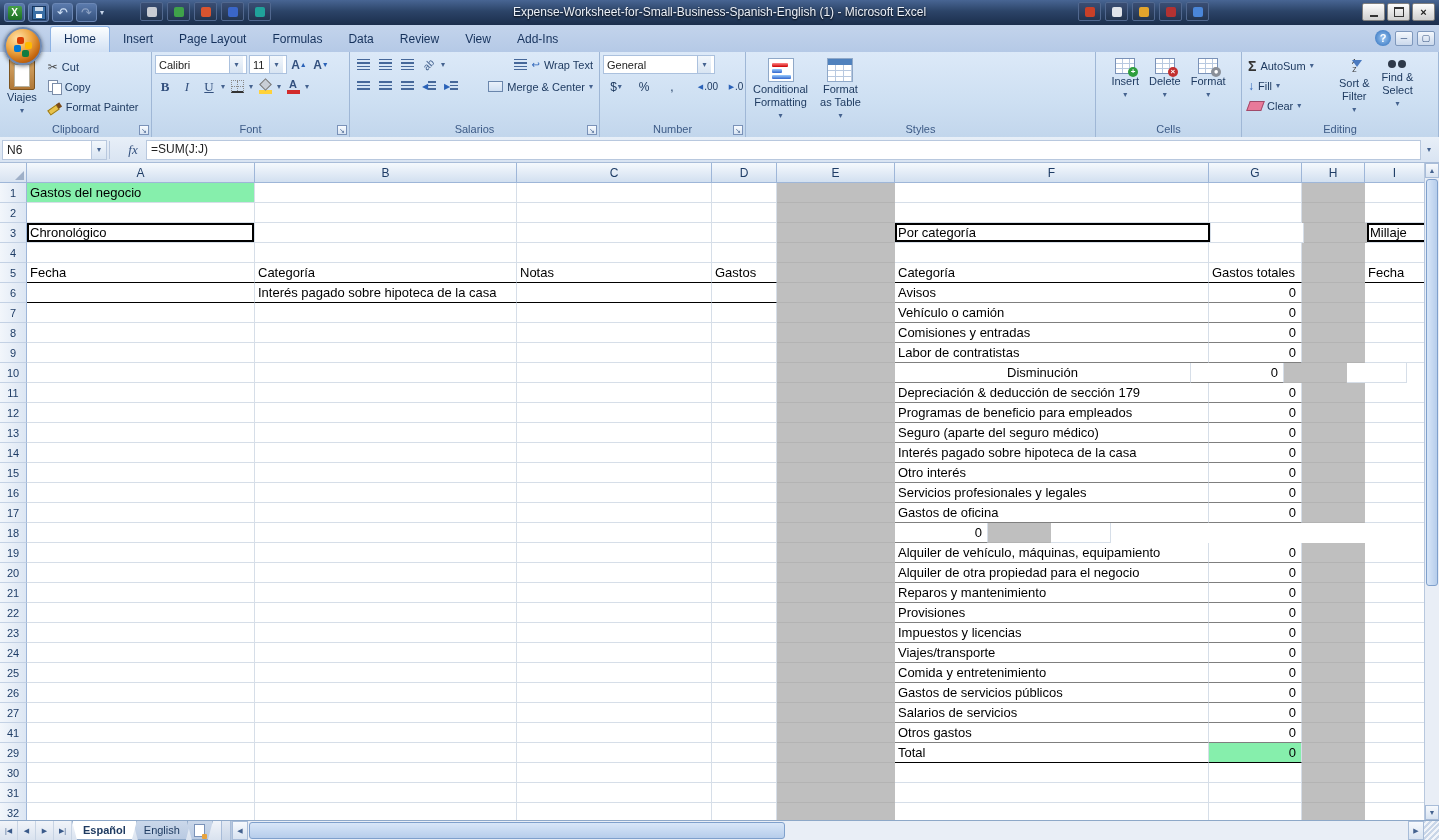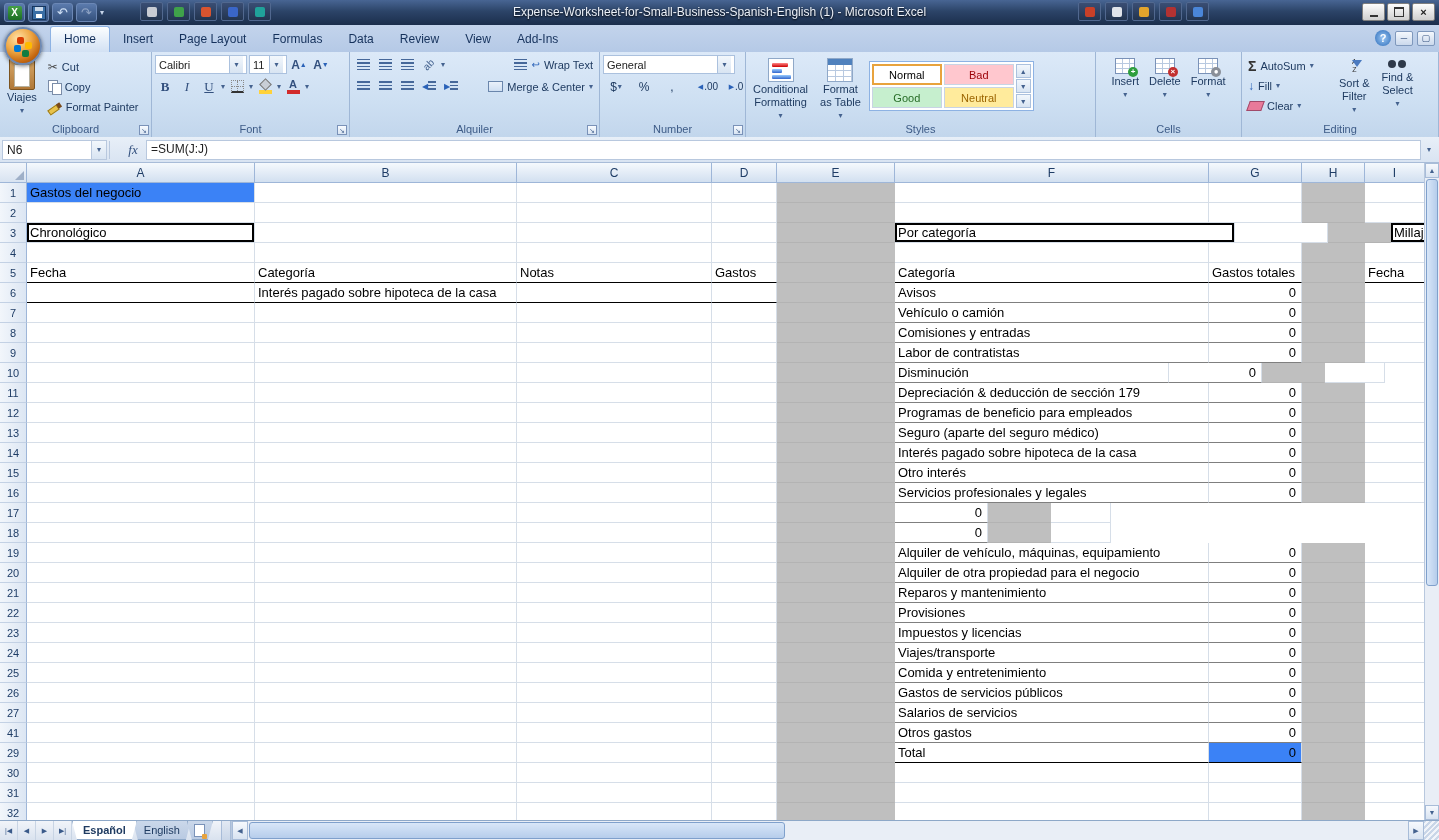--- a/index.html
+++ b/index.html
@@ -132,21 +132,21 @@
   .gridwrap{position:absolute;top:163px;left:0;right:0;bottom:20px;background:#fff;overflow:hidden;}
   .sheet{position:absolute;left:0;top:0;right:15px;bottom:0;overflow:hidden;}
   .hdrrow{display:flex;height:20px;}
   .corner{width:27px;height:20px;background:linear-gradient(#F2F6FB,#D8E3F1);border-right:1px solid #9EB6D8;border-bottom:1px solid #9EB6D8;box-sizing:border-box;position:relative;flex:0 0 auto;}
   .corner::after{content:"";position:absolute;right:2px;bottom:2px;width:0;height:0;border-left:9px solid transparent;border-bottom:9px solid #9FB0C8;}
   .colh{background:linear-gradient(#F5F9FD,#E2EBF6 55%,#D2E0F0);border-right:1px solid #9EB6D8;border-bottom:1px solid #9EB6D8;color:#1F3D66;font-size:12px;display:flex;align-items:center;justify-content:center;height:20px;box-sizing:border-box;flex:0 0 auto;}
   .grow{display:flex;height:20px;}
   .rowh{width:27px;background:linear-gradient(to right,#F2F6FB,#DCE6F3);border-right:1px solid #9EB6D8;border-bottom:1px solid #C3D1E4;color:#1F3D66;font-size:11px;display:flex;align-items:center;justify-content:center;box-sizing:border-box;flex:0 0 auto;}
   .cell{height:20px;box-sizing:border-box;border-right:1px solid #D6DEE8;border-bottom:1px solid #D6DEE8;font-size:13px;color:#000;padding:0 3px;line-height:19px;white-space:nowrap;overflow:hidden;background:#fff;flex:0 0 auto;}
   .cell.gray{background:#BFBFBF;border-right-color:#BFBFBF;border-bottom-color:#B3B3B3;}
-  .cell.fill-accent{background:#3b82f6;}
+  .cell.fill-accent{background:#86efac;}
   .cell.boxed{box-shadow:inset 0 0 0 2px #000;}
   .cell.bb-dark{border-bottom:1px solid #000;}
   .cell.bb-mid{border-bottom:1px solid #7F7F7F;}
   .cell.num{text-align:right;padding-right:5px;}
   .vscroll{position:absolute;right:0;top:0;bottom:0;width:15px;background:#E9EEF6;border-left:1px solid #B8C8DE;box-sizing:border-box;}
   .varrow{position:absolute;left:0;right:0;height:15px;background:linear-gradient(#F6F9FD,#D8E3F1);border:1px solid #A8BCD8;font-size:7px;color:#44628F;display:flex;align-items:center;justify-content:center;box-sizing:border-box;}
   .varrow.up{top:0;} .varrow.down{bottom:0;}
   .vthumb{position:absolute;left:1px;right:1px;top:16px;height:62%;background:linear-gradient(to right,#D8E6F8,#B6CDEB);border:1px solid #7FA0CC;border-radius:3px;box-sizing:border-box;}
 
   
@@ -372,28 +372,28 @@
               <span class="ind-tri">▶</span>
               <span class="al-ic" style="width:8px"></span>
             </span>
           <div class="sbtn" style="margin-left:auto">
               <span class="merge-ic"></span>
               <span>Merge &amp; Center</span>
               <span class="dd">▾</span>
             </div>
         </div>
       </div>
-      <div class="glabel"><span>Alquiler</span></div>
+      <div class="glabel"><span>Salarios</span></div>
       <span class="launcher"></span>
     </div>
 
     <div class="rgroup" style="width:146px">
       <div class="gcontent">
         <div class="rowflex">
-          <div class="combo" style="width:132px">
+          <div class="combo" style="width:112px">
               <span>General</span>
               <span class="dd-box">
                 <span class="dd">▾</span>
               </span>
             </div>
         </div>
         <div class="rowflex">
           <span class="numbtn">$<span class="dd">▾</span></span>
           <span class="numbtn">%</span>
           <span class="numbtn">,</span>
@@ -415,33 +415,20 @@
             </span>
           <span>Conditional</span>
           <span>Formatting</span>
           <span class="dd">▾</span>
         </div>
         <div class="bigbtn">
           <span class="ft-ic"></span>
           <span>Format</span>
           <span>as Table</span>
           <span class="dd">▾</span>
-        </div>
-        <div class="gallery-box">
-          <div class="chips">
-              <div class="chip normal">Normal</div>
-              <div class="chip bad">Bad</div>
-              <div class="chip good">Good</div>
-              <div class="chip neutral">Neutral</div>
-            </div>
-          <div class="gal-strip">
-            <span class="gal-b">▲</span>
-            <span class="gal-b">▼</span>
-            <span class="gal-b">▼</span>
-          </div>
         </div>
       </div>
       <div class="glabel"><span>Styles</span></div>
     </div>
 
     <div class="rgroup" style="width:146px">
       <div class="gcontent" style="display:flex;gap:2px;justify-content:center;">
         <div class="bigbtn">
           <span class="grid-ic">
               <span class="badge" style="background:#2E9E3E">+</span>
@@ -555,21 +542,21 @@
             <div class="cell gray" style="width: 63px;"></div>
             <div class="cell" style="width: 60px;"></div>
           </div>
           <div class="grow">
             <div class="rowh">3</div>
             <div class="cell boxed" style="width: 228px;">Chronológico</div>
             <div class="cell" style="width: 262px;"></div>
             <div class="cell" style="width: 195px;"></div>
             <div class="cell" style="width: 65px;"></div>
             <div class="cell gray" style="width: 118px;"></div>
-            <div class="cell boxed" style="width: 340px;">Por categoría</div>
+            <div class="cell boxed" style="width: 316px;">Por categoría</div>
             <div class="cell" style="width: 93px;"></div>
             <div class="cell gray" style="width: 63px;"></div>
             <div class="cell boxed" style="width: 60px;">Millaje</div>
           </div>
           <div class="grow">
             <div class="rowh">4</div>
             <div class="cell" style="width: 228px;"></div>
             <div class="cell" style="width: 262px;"></div>
             <div class="cell" style="width: 195px;"></div>
             <div class="cell" style="width: 65px;"></div>
@@ -639,21 +626,21 @@
             <div class="cell gray" style="width: 63px;"></div>
             <div class="cell" style="width: 60px;"></div>
           </div>
           <div class="grow">
             <div class="rowh">10</div>
             <div class="cell" style="width: 228px;"></div>
             <div class="cell" style="width: 262px;"></div>
             <div class="cell" style="width: 195px;"></div>
             <div class="cell" style="width: 65px;"></div>
             <div class="cell gray" style="width: 118px;"></div>
-            <div class="cell bb-mid" style="width: 274px;">Disminución</div>
+            <div class="cell bb-mid" style="width: 296px; text-align: center;">Disminución</div>
             <div class="cell bb-mid num" style="width: 93px;">0</div>
             <div class="cell gray" style="width: 63px;"></div>
             <div class="cell" style="width: 60px;"></div>
           </div>
           <div class="grow">
             <div class="rowh">11</div>
             <div class="cell" style="width: 228px;"></div>
             <div class="cell" style="width: 262px;"></div>
             <div class="cell" style="width: 195px;"></div>
             <div class="cell" style="width: 65px;"></div>
@@ -723,20 +710,21 @@
             <div class="cell gray" style="width: 63px;"></div>
             <div class="cell" style="width: 60px;"></div>
           </div>
           <div class="grow">
             <div class="rowh">17</div>
             <div class="cell" style="width: 228px;"></div>
             <div class="cell" style="width: 262px;"></div>
             <div class="cell" style="width: 195px;"></div>
             <div class="cell" style="width: 65px;"></div>
             <div class="cell gray" style="width: 118px;"></div>
+            <div class="cell bb-mid" style="width: 314px;">Gastos de oficina</div>
             <div class="cell bb-mid num" style="width: 93px;">0</div>
             <div class="cell gray" style="width: 63px;"></div>
             <div class="cell" style="width: 60px;"></div>
           </div>
           <div class="grow">
             <div class="rowh">18</div>
             <div class="cell" style="width: 228px;"></div>
             <div class="cell" style="width: 262px;"></div>
             <div class="cell" style="width: 195px;"></div>
             <div class="cell" style="width: 65px;"></div>

